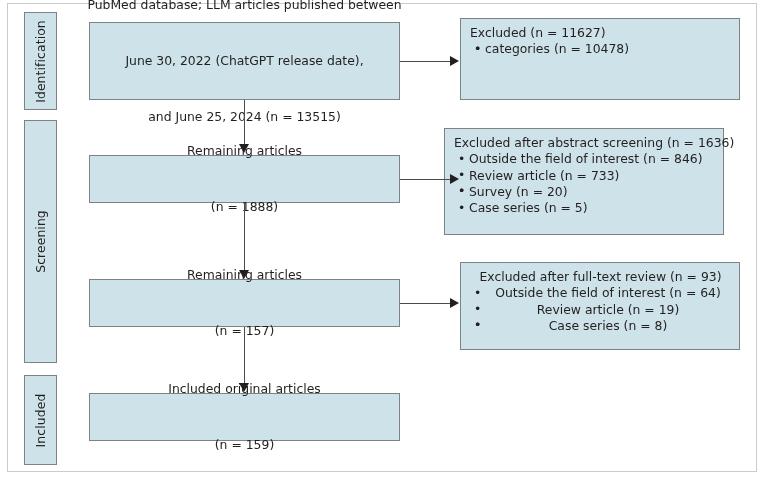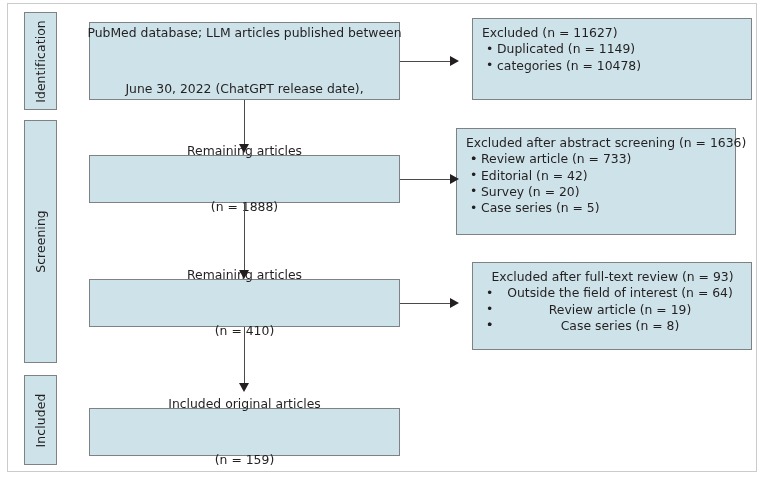--- a/index.html
+++ b/index.html
@@ -43,21 +43,20 @@
     justify-content: center;
     text-align: center;
     line-height: 1.30;
     font-size: 12.4px;
     gap: 40px;
   }
   .box-left {
     padding: 6px 8px 6px 9px;
     line-height: 1.31;
     font-size: 12.4px;
-    margin-left: 12px;
   }
   
   .stage {
     position: absolute;
     box-sizing: border-box;
     background: #cde3e9;
     border: 1px solid #7e8285;
     display: flex;
     align-items: center;
     justify-content: center;
@@ -134,64 +133,64 @@
     <span>Screening</span>
   </div>
 
   <div class="stage" style="left:24px; top:375px; width:33px; height:90px;">
     <span>Included</span>
   </div>
 
   <div class="box box-center" style="left:89px; top:22px; width:311px; height:78px;">
     <div class="nowrap">PubMed database; LLM articles published between</div>
     <div class="nowrap">June 30, 2022 (ChatGPT release date),</div>
+    <div class="nowrap">and June 25, 2024 (n = 13515)</div>
   </div>
 
   <div class="box box-center" style="left:89px; top:155px; width:311px; height:48px;">
     <div class="nowrap">Remaining articles</div>
     <div class="nowrap">(n = 1888)</div>
   </div>
 
   <div class="box box-center" style="left:89px; top:279px; width:311px; height:48px;">
     <div class="nowrap">Remaining articles</div>
-    <div class="nowrap">(n = 410)</div>
-  </div>
-
-  <div class="box box-center" style="left:89px; top:408px; width:311px; height:48px;">
+    <div class="nowrap">(n = 157)</div>
+  </div>
+
+  <div class="box box-center" style="left:89px; top:393px; width:311px; height:48px;">
     <div class="nowrap">Included original articles</div>
     <div class="nowrap">(n = 159)</div>
   </div>
 
   <div class="box box-left" style="left:460px; top:18px; width:280px; height:82px;">
     <div class="ex-title">Excluded (n = 11627)</div>
     <ul class="ex-list">
       <li>
         <span class="bullet">•</span>
-        <span>Duplicated (n = 1149)</span>
       </li>
       <li>
         <span class="bullet">•</span>
         <span class="cont">categories (n = 10478)</span>
       </li>
     </ul>
   </div>
 
   <div class="box box-left" style="left:444px; top:128px; width:280px; height:107px;">
     <div class="ex-title">Excluded after abstract screening (n = 1636)</div>
     <ul class="ex-list">
       <li>
         <span class="bullet">•</span>
+        <span>Outside the field of interest (n = 846)</span>
       </li>
       <li>
         <span class="bullet">•</span>
         <span>Review article (n = 733)</span>
       </li>
       <li>
         <span class="bullet">•</span>
-        <span>Editorial (n = 42)</span>
       </li>
       <li>
         <span class="bullet">•</span>
         <span>Survey (n = 20)</span>
       </li>
       <li>
         <span class="bullet">•</span>
         <span>Case series (n = 5)</span>
       </li>
     </ul>

